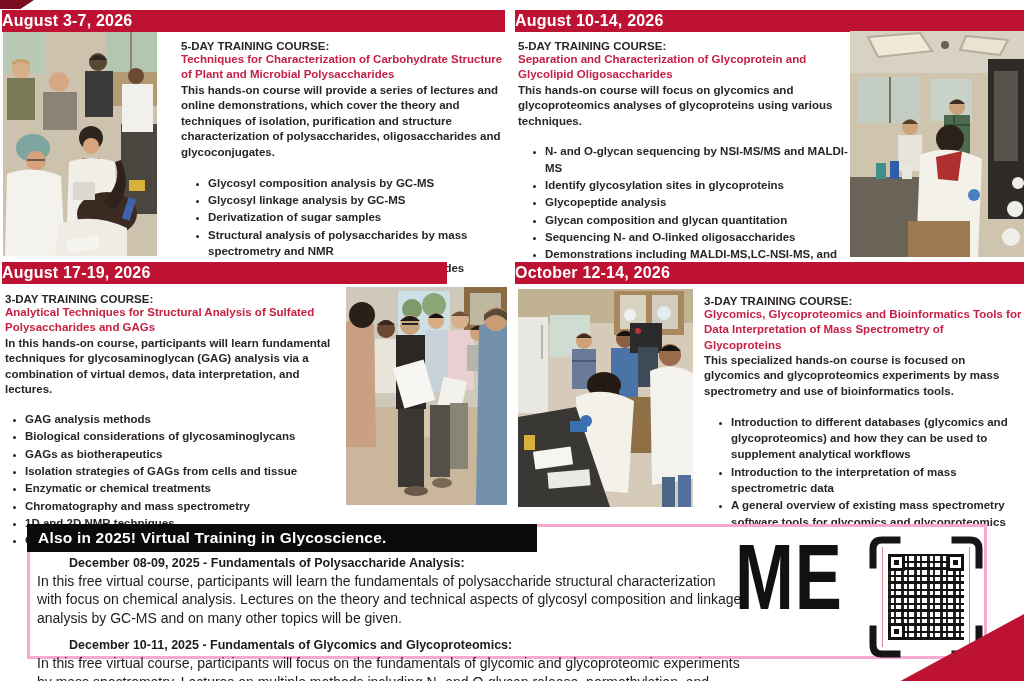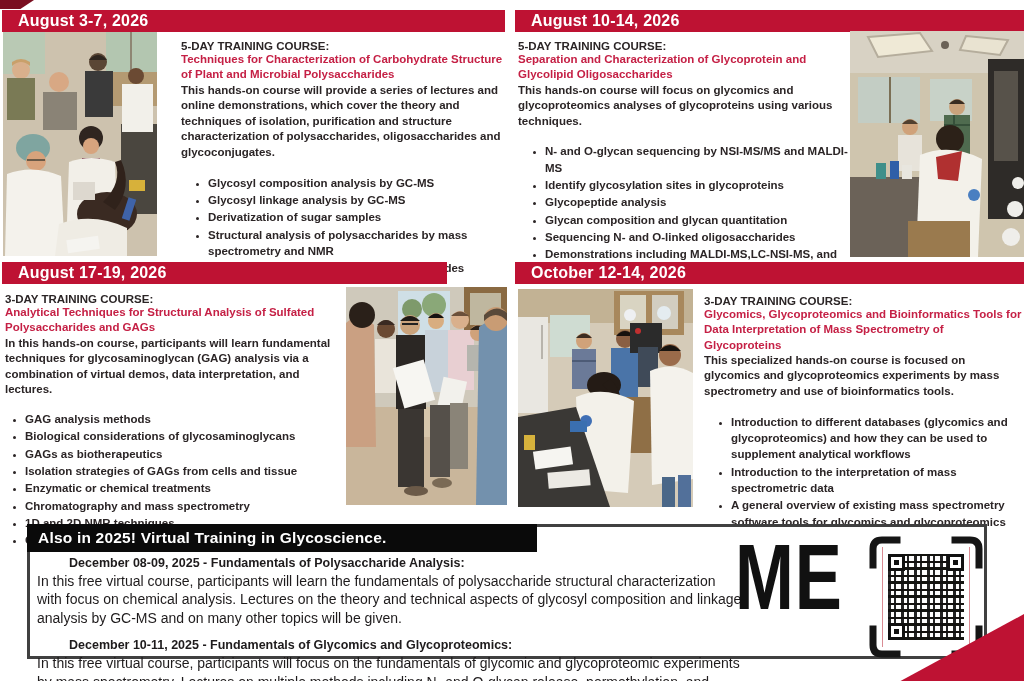--- a/index.html
+++ b/index.html
@@ -2,21 +2,21 @@
 <html><head>
 <meta charset="utf-8">
 <style>
   html,body{margin:0;padding:0;background:#ffffff;}
   .page{position:relative;width:1024px;height:681px;background:#fff;overflow:hidden;
         font-family:"Liberation Sans","DejaVu Sans",sans-serif;color:#2b2526;}
 
   
   .banner{position:absolute;height:22px;background:#be1233;color:#fff;font-weight:700;
           font-size:16px;letter-spacing:.2px;display:flex;align-items:center;
-          padding-left:16px;box-sizing:border-box;}
+          padding-left:0;box-sizing:border-box;}
   .b1{left:2px;top:10px;width:503px;}
   .b2{left:515px;top:10px;width:536px;}
   .b3{left:2px;top:262px;width:445px;}
   .b4{left:515px;top:262px;width:509px;}
 
   .corner-accent{position:absolute;left:0;top:0;width:34px;height:9px;background:#7a0e20;
           clip-path:polygon(0 0,100% 0,60% 100%,0 100%);}
   .triangle-br{position:absolute;left:898px;top:612px;width:126px;height:69px;background:#be1233;
           clip-path:polygon(100% 3%,100% 100%,2% 100%);}
 
@@ -37,21 +37,21 @@
   .course-label{font-size:11.5px;font-weight:700;color:#2b2526;}
   .course-title{font-size:11.5px;font-weight:700;color:#c52045;line-height:1.33;}
   .course-desc{font-size:11.5px;font-weight:700;color:#2b2526;line-height:1.36;}
   ul.bullets{margin:14px 0 0 0;padding-left:27px;}
   .t3 ul.bullets{padding-left:20px;margin-top:13px;}
   ul.bullets li{font-size:11.5px;font-weight:700;color:#2b2526;line-height:1.42;margin-bottom:1px;}
   ul.bullets li::marker{font-size:9px;}
 
   
   .virtual-box{position:absolute;left:27px;top:524px;width:960px;height:135px;
-          border:3px solid #404040;background:#fff;box-sizing:border-box;}
+          border:3px solid #f9a8d4;background:#fff;box-sizing:border-box;}
   .vbanner{position:absolute;left:-3px;top:-3px;width:510px;height:28px;background:#0a0a0a;
           color:#fff;font-weight:700;font-size:15.5px;display:flex;align-items:center;
           padding-left:11px;box-sizing:border-box;letter-spacing:.2px;}
   .vcontent{position:absolute;left:7px;top:29px;width:706px;}
   .vitem{margin-bottom:11px;}
   .vitem-title{font-size:12.5px;font-weight:700;color:#1e1b1c;margin-bottom:2px;margin-left:32px;}
   .vitem-desc{font-size:14px;font-weight:400;color:#1e1b1c;line-height:1.32;}
 
   
   .scanme{position:absolute;left:705px;top:10px;width:140px;color:#111;}

